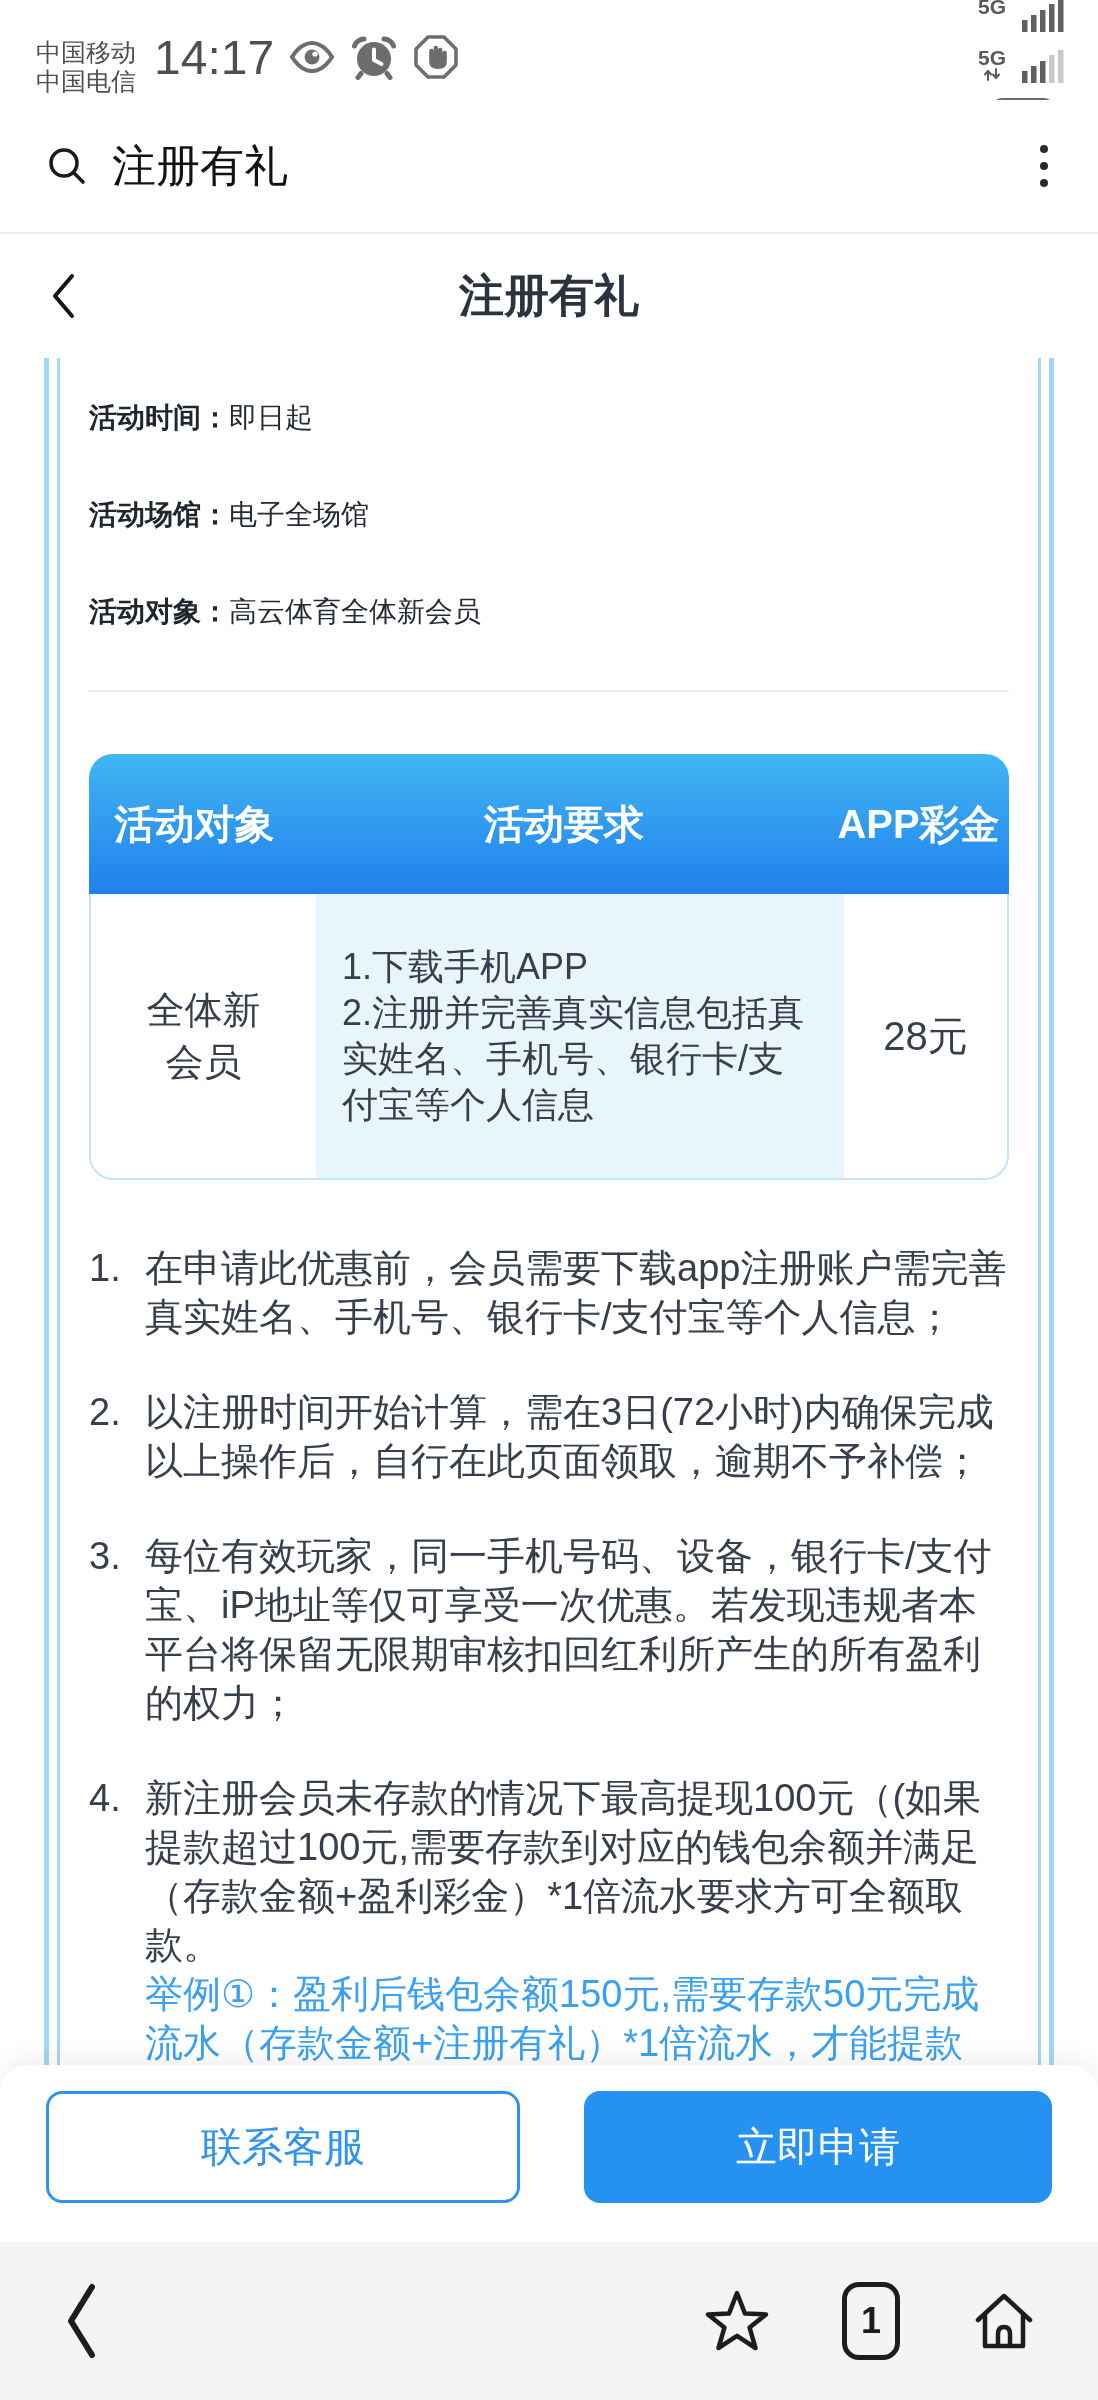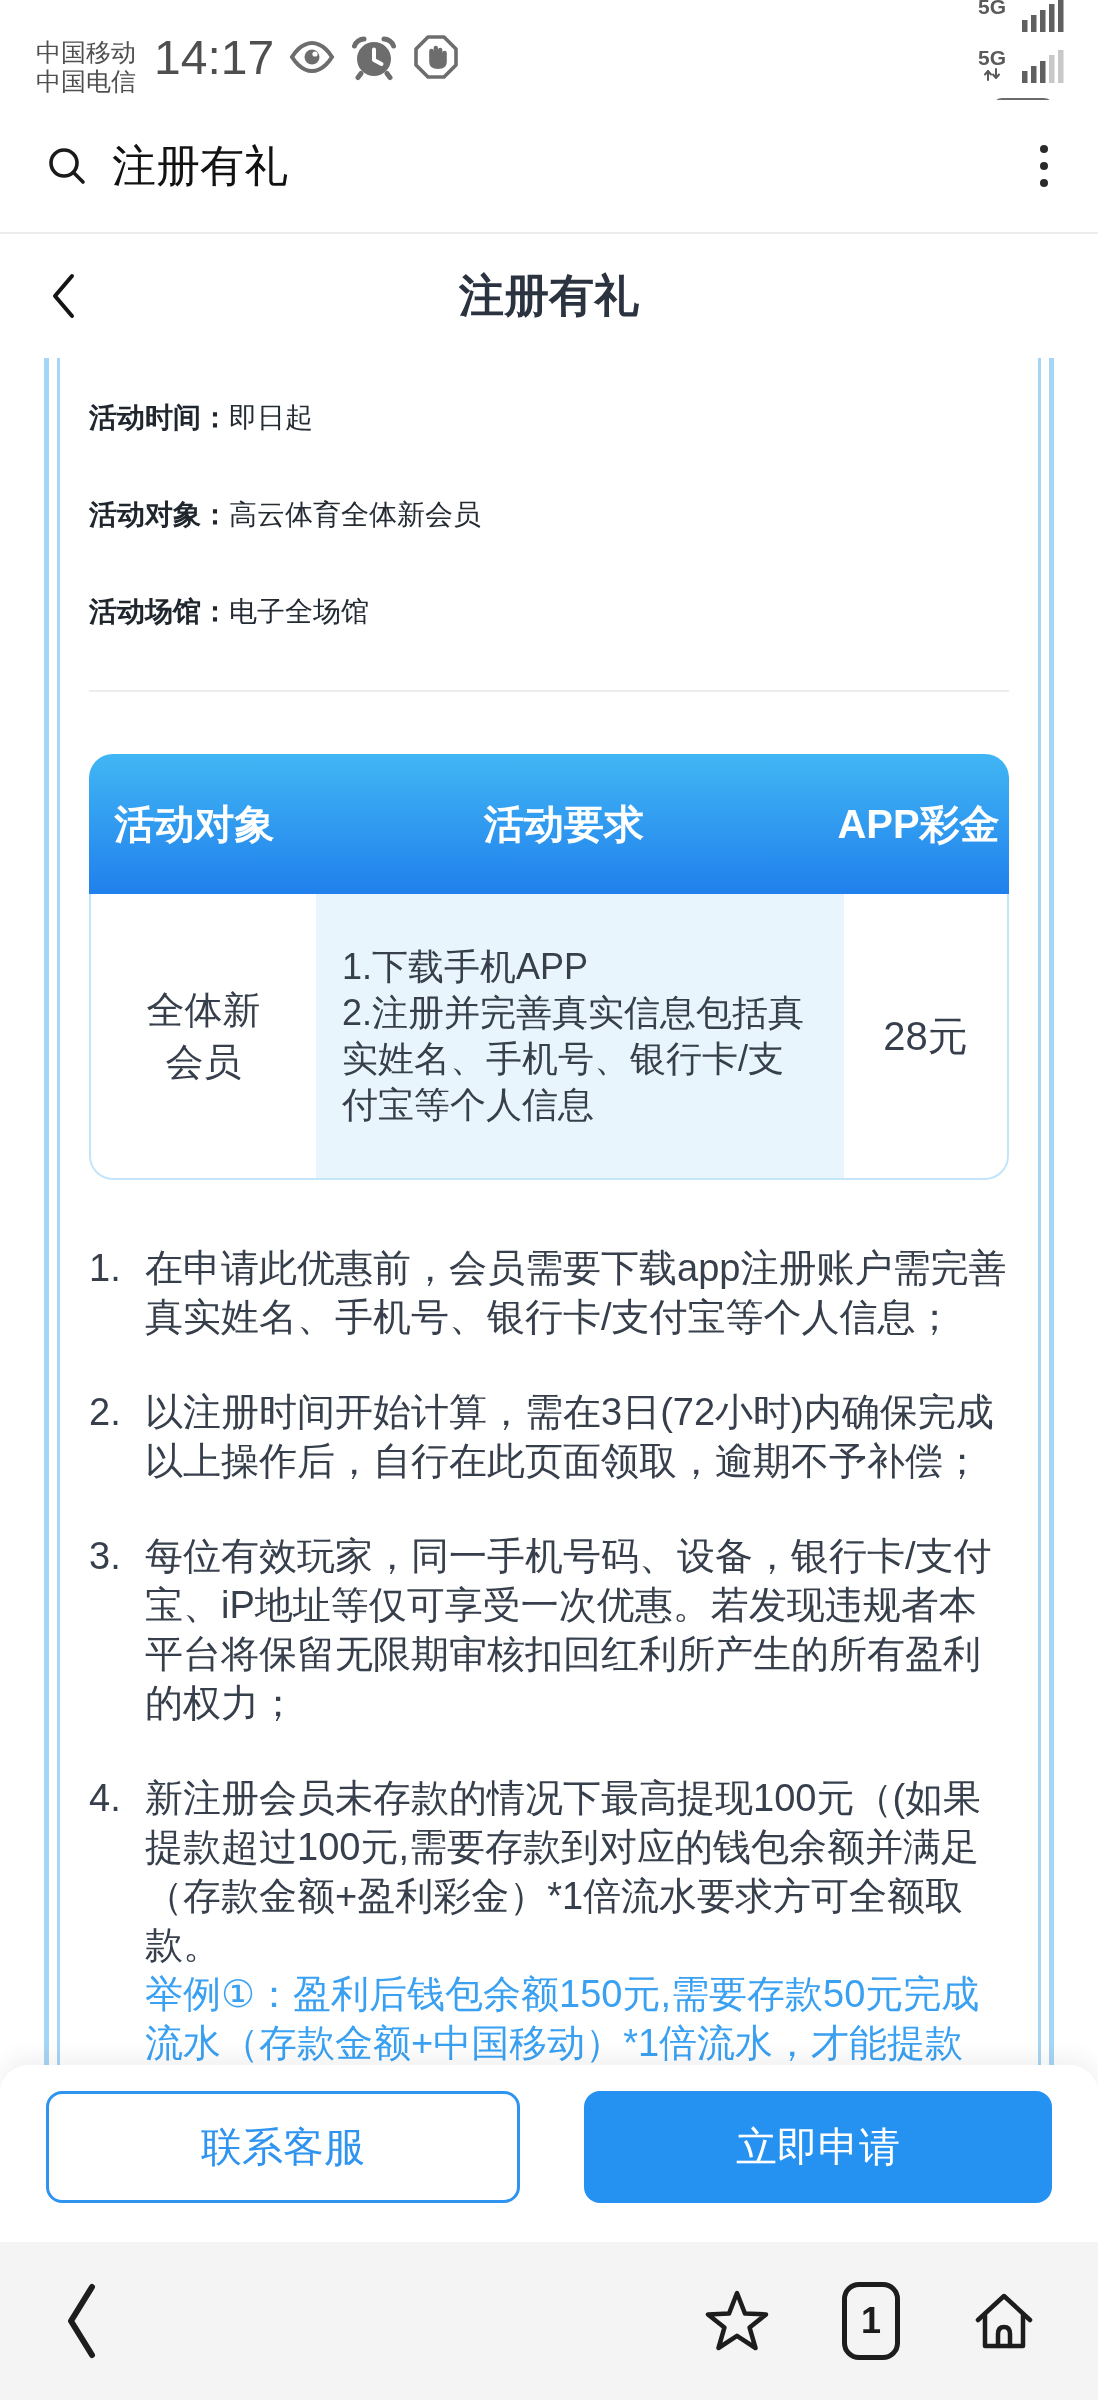--- a/index.html
+++ b/index.html
@@ -194,24 +194,24 @@
   <h1 class="ph-title">注册有礼</h1>
 </div>
 
 <div class="card">
   <div class="card-inner">
 
     <div class="info-row">
       <span class="info-label">活动时间：</span><span>即日起</span>
     </div>
     <div class="info-row">
+      <span class="info-label">活动场馆：</span><span>电子全场馆</span>
+    </div>
+    <div class="info-row">
       <span class="info-label">活动对象：</span><span>高云体育全体新会员</span>
-    </div>
-    <div class="info-row">
-      <span class="info-label">活动场馆：</span><span>电子全场馆</span>
     </div>
 
     <div class="divider"></div>
 
     <div class="promo-table">
       <div class="pt-header">
         <div class="pt-h1">活动对象</div>
         <div class="pt-h2">活动要求</div>
         <div class="pt-h3">APP彩金</div>
       </div>
@@ -235,21 +235,21 @@
         <div class="term-body">以注册时间开始计算，需在3日(72小时)内确保完成以上操作后，自行在此页面领取，逾期不予补偿；</div>
       </div>
       <div class="term">
         <div class="term-num">3.</div>
         <div class="term-body">每位有效玩家，同一手机号码、设备，银行卡/支付宝、iP地址等仅可享受一次优惠。若发现违规者本平台将保留无限期审核扣回红利所产生的所有盈利的权力；</div>
       </div>
       <div class="term">
         <div class="term-num">4.</div>
         <div class="term-body">
           <div>新注册会员未存款的情况下最高提现100元（(如果提款超过100元,需要存款到对应的钱包余额并满足（存款金额+盈利彩金）*1倍流水要求方可全额取款。</div>
-          <div class="example">举例①：盈利后钱包余额150元,需要存款50元完成流水（存款金额+中国移动）*1倍流水，才能提款</div>
+          <div class="example">举例①：盈利后钱包余额150元,需要存款50元完成流水（存款金额+注册有礼）*1倍流水，才能提款</div>
           <div class="example">举例②：盈利后钱包余额≤100元,可直接提款</div>
         </div>
       </div>
     </div>
 
   </div>
 </div>
 
 <div class="action-panel">
   <button class="btn btn-outline">联系客服</button>

